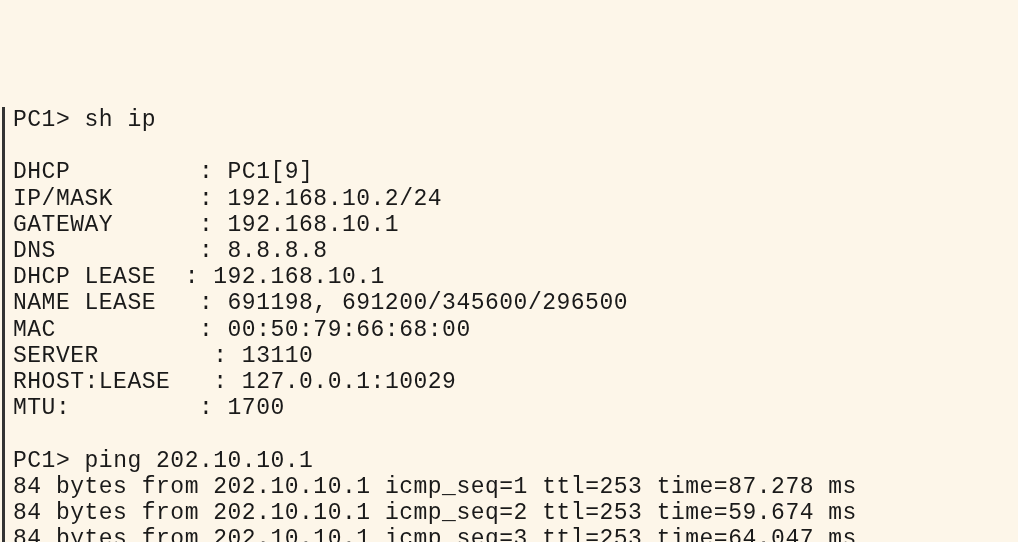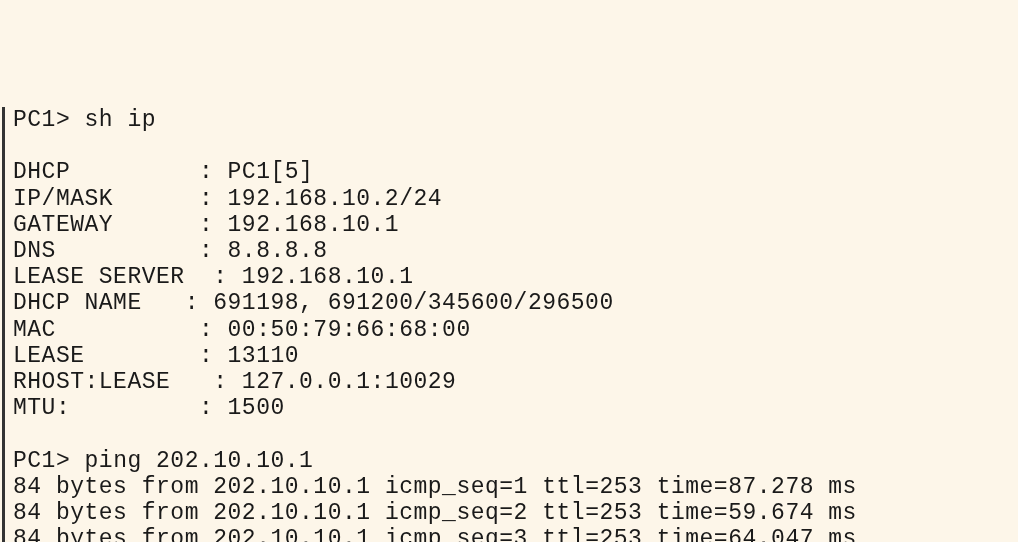--- a/index.html
+++ b/index.html
@@ -18,30 +18,30 @@
       padding-left: 8px;
     }
   </style>
 </head>
 <body>
 
 
 
 <div class="terminal"><span>PC1&gt;</span> <span>sh ip</span>
 
-<span>DHCP       </span>  : <span>PC1[5]</span>
+<span>DHCP       </span>  : <span>PC1[9]</span>
 <span>IP/MASK    </span>  : <span>192.168.10.2/24</span>
 <span>GATEWAY    </span>  : <span>192.168.10.1</span>
 <span>DNS        </span>  : <span>8.8.8.8</span>
-<span>LEASE SERVER</span>  : <span>192.168.10.1</span>
-<span>DHCP NAME </span>  : <span>691198, 691200/345600/296500</span>
+<span>DHCP LEASE</span>  : <span>192.168.10.1</span>
+<span>NAME LEASE </span>  : <span>691198, 691200/345600/296500</span>
 <span>MAC        </span>  : <span>00:50:79:66:68:00</span>
-<span>LEASE      </span>  : <span>13110</span>
+<span>SERVER      </span>  : <span>13110</span>
 <span>RHOST:LEASE </span>  : <span>127.0.0.1:10029</span>
-<span>MTU:       </span>  : <span>1500</span>
+<span>MTU:       </span>  : <span>1700</span>
 
 <span>PC1&gt;</span> <span>ping 202.10.10.1</span>
 <span>84</span> bytes from <span>202.10.10.1</span> icmp_seq=<span>1</span> ttl=<span>253</span> time=<span>87.278</span> ms
 <span>84</span> bytes from <span>202.10.10.1</span> icmp_seq=<span>2</span> ttl=<span>253</span> time=<span>59.674</span> ms
 <span>84</span> bytes from <span>202.10.10.1</span> icmp_seq=<span>3</span> ttl=<span>253</span> time=<span>64.047</span> ms
  bytes from  icmp_seq= ttl= time= ms
  bytes from  icmp_seq= ttl= time= ms
 
  </div>
 

